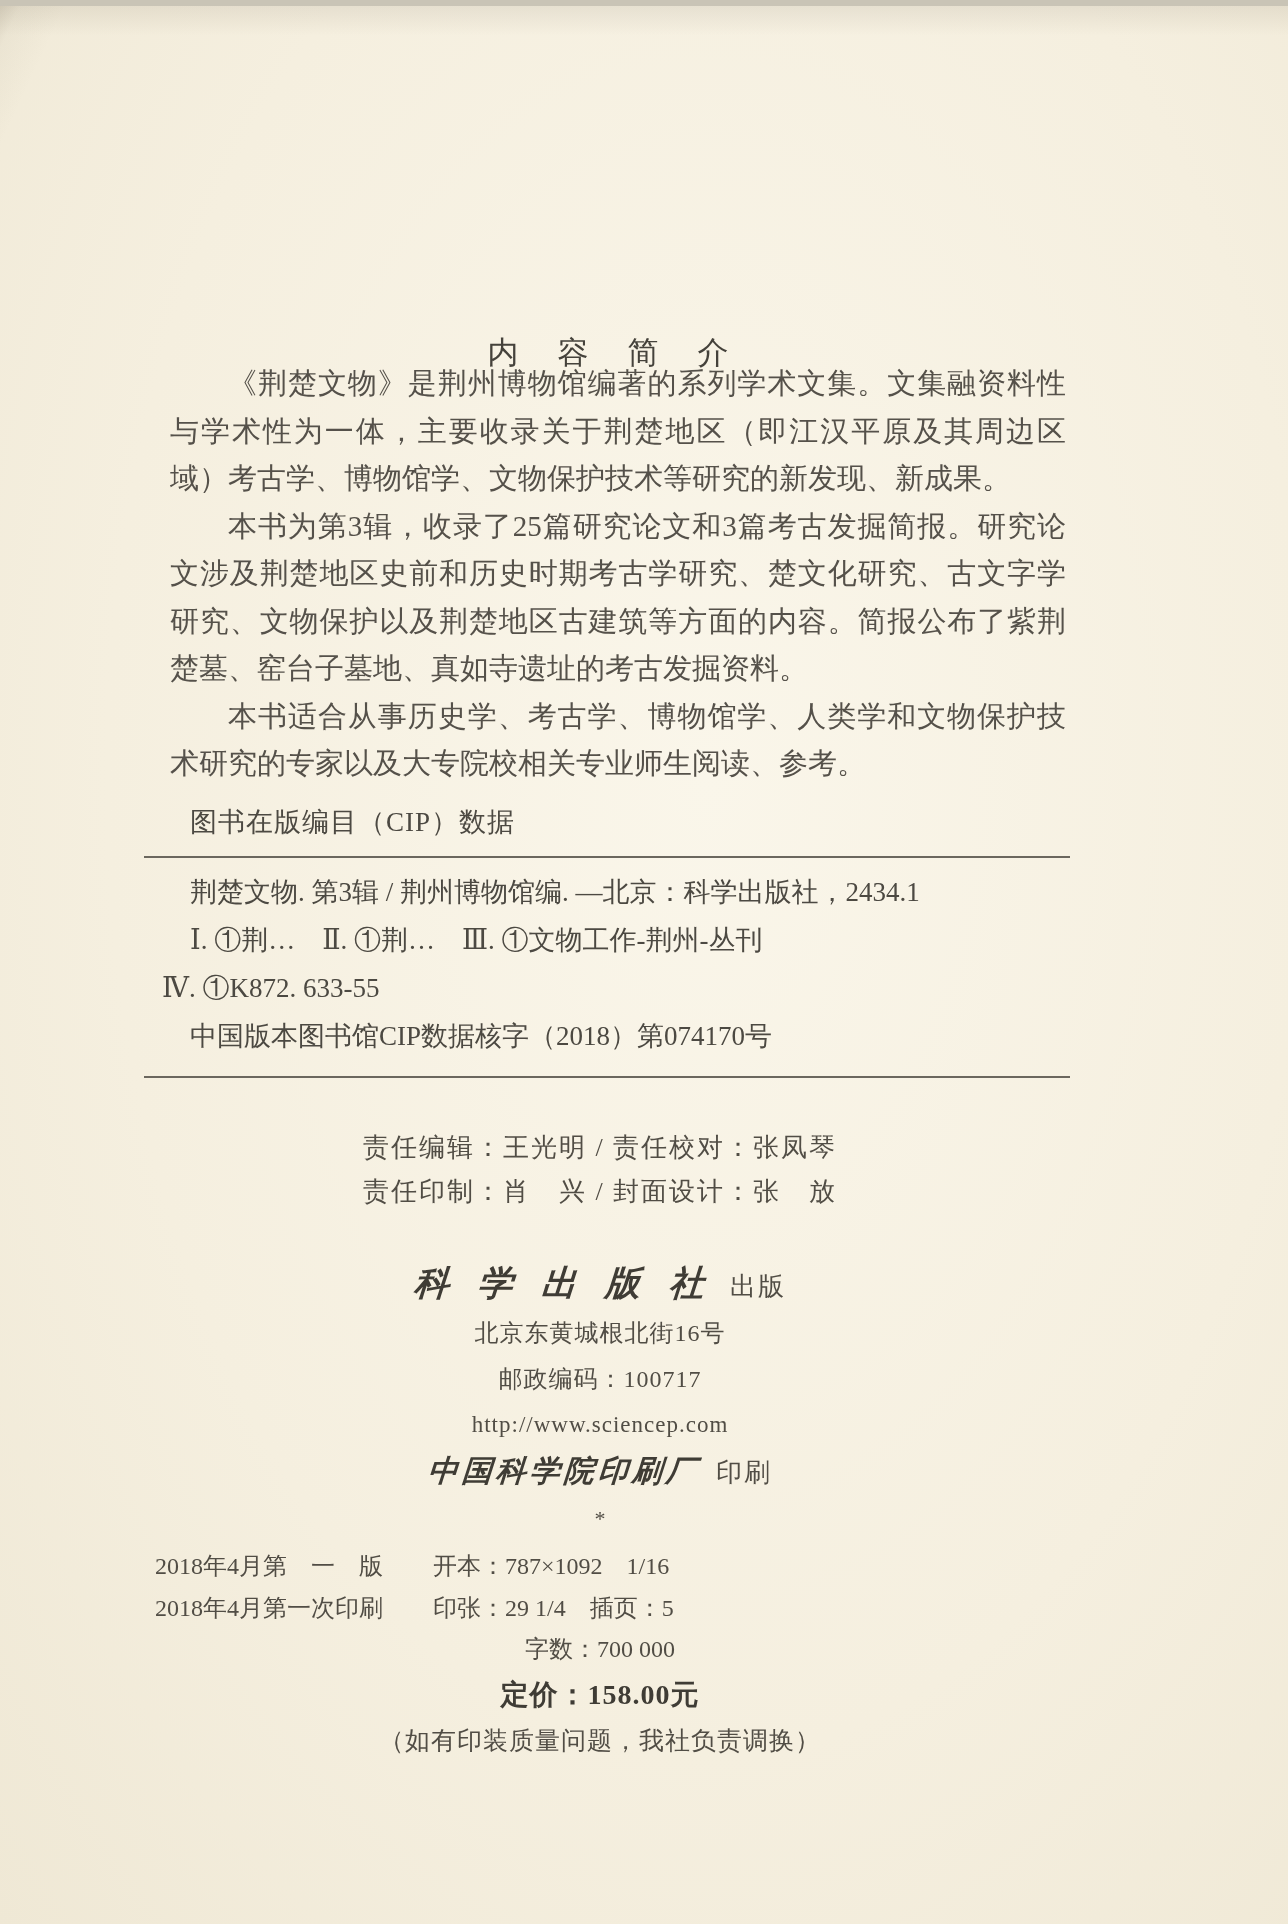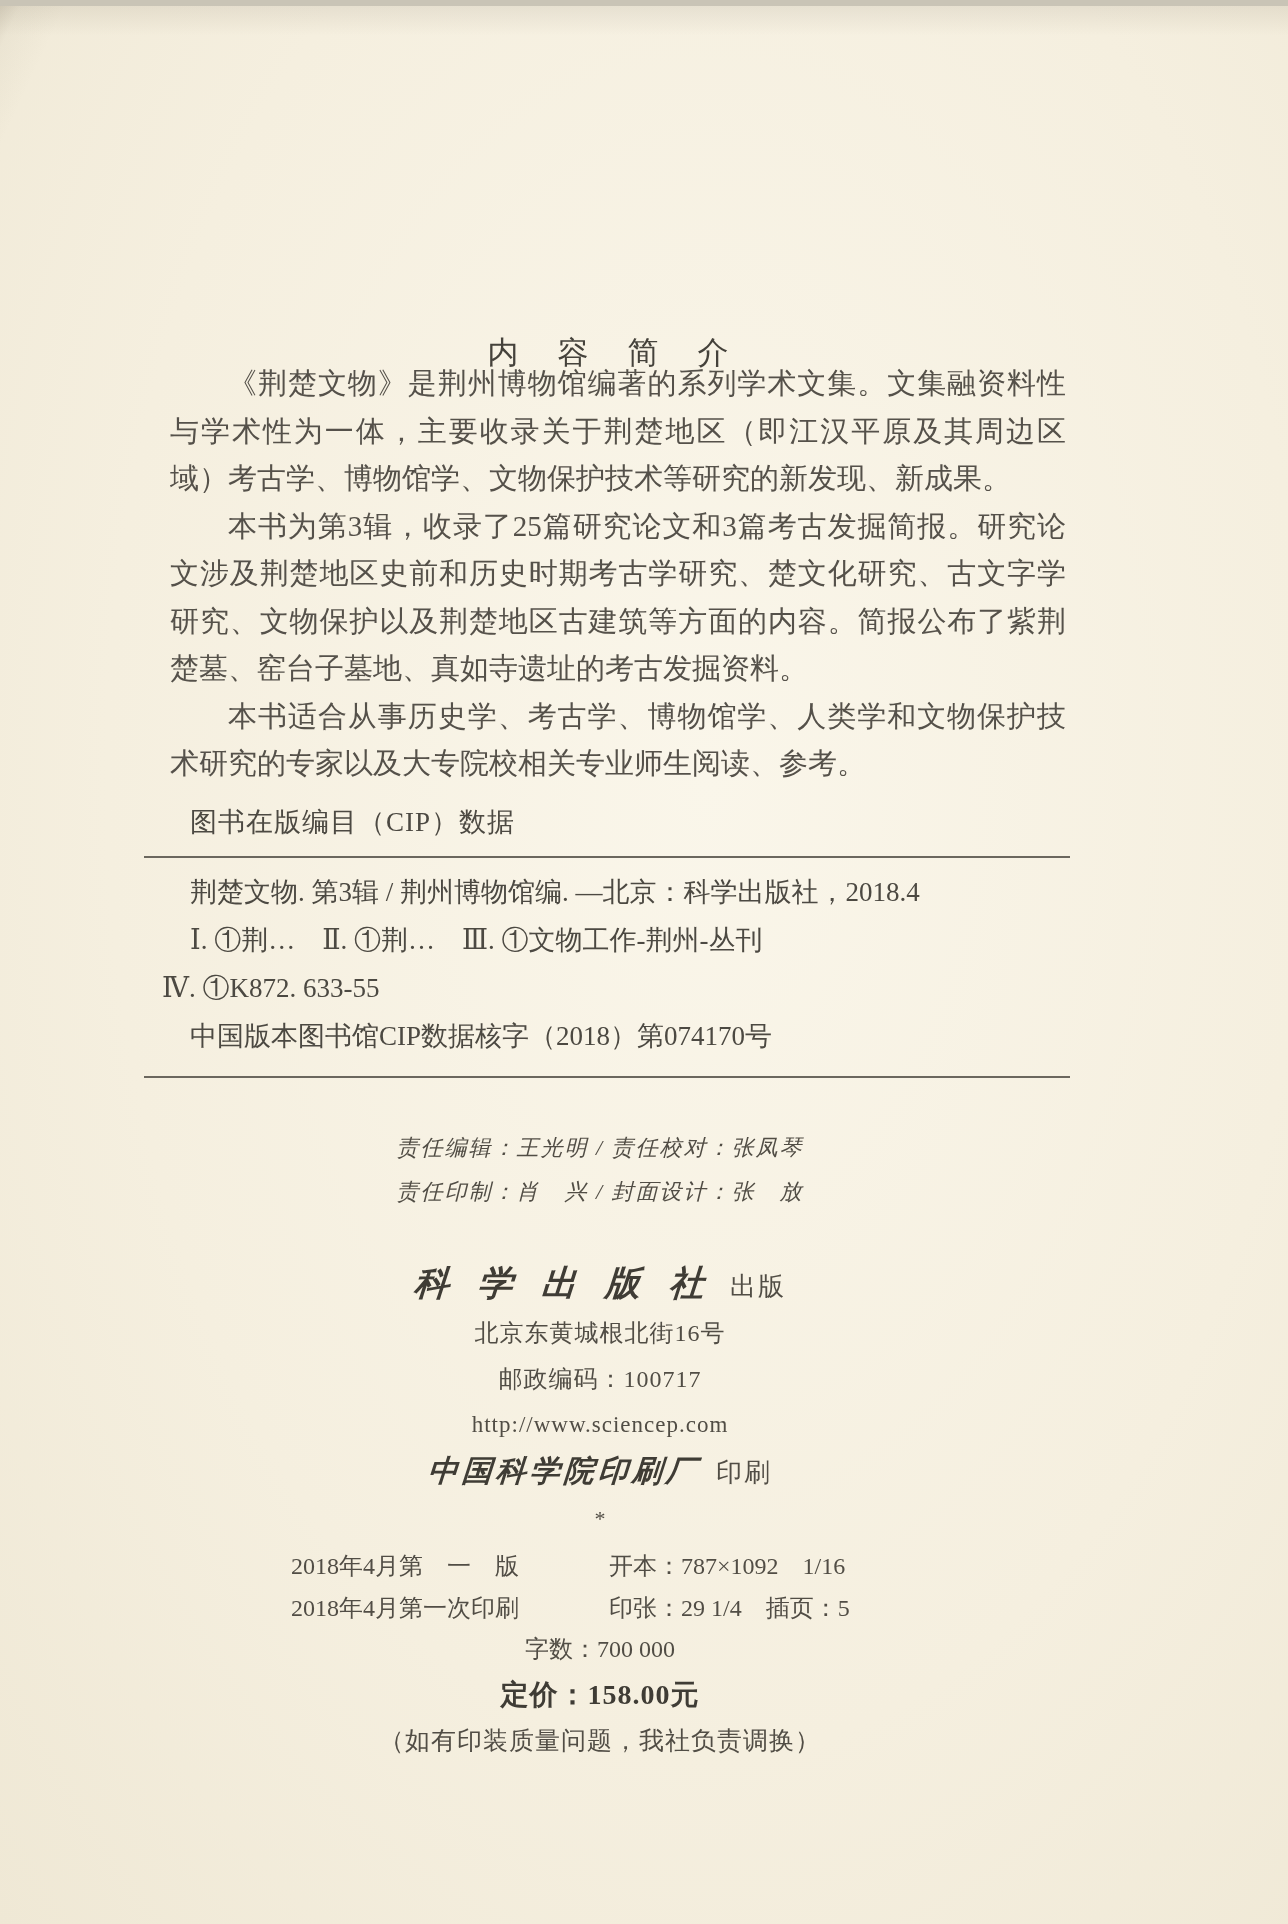--- a/index.html
+++ b/index.html
@@ -32,38 +32,38 @@
     font-size:27px;color:#4c4942;
   }
   .cip-header{padding-left:46px;letter-spacing:1px;}
   .cip-rule{border:none;border-top:2px solid #6b675e;margin:16px 0 0 0;height:0;}
   .cip-rule.bottom{margin-top:14px;border-top-width:2px;}
   .cip-lines{padding:10px 0 2px 46px;}
   .cip-line{margin:0;line-height:48px;white-space:nowrap;}
   .cip-line.outdent{margin-left:-28px;}
   .credits-block{
     position:absolute;top:1120px;left:155px;width:890px;
-    text-align:center;font-size:22px;font-style:italic;
+    text-align:center;font-size:26px;
     color:#514d45;line-height:44px;letter-spacing:2px;
   }
   .colophon{
     position:absolute;top:1262px;left:155px;width:890px;
     text-align:center;font-size:24px;color:#514d45;
   }
   .colophon .row{margin:0 0 14px 0;line-height:32px;}
   .brand{
     font-size:35px;font-weight:900;font-style:italic;
     letter-spacing:10px;color:#3f3c35;
     display:inline-block;transform:skewX(-4deg);
   }
   .brand-suffix{font-size:26px;font-style:normal;font-weight:400;letter-spacing:2px;margin-left:10px;display:inline-block;transform:none;}
   .printer-row .brand{font-size:30px;letter-spacing:4px;}
   .url-row{font-size:23px;letter-spacing:1px;}
   .star{font-size:22px;margin:10px 0 12px 0;}
-  .pair-row{display:flex;justify-content:center;gap:68px;line-height:34px;margin-bottom:8px;}
+  .pair-row{display:flex;justify-content:flex-start;gap:28px;line-height:34px;margin-bottom:8px;}
   .pair-row .cell-l{min-width:250px;text-align:left;}
   .pair-row .cell-r{min-width:300px;text-align:left;}
   .price-row{font-size:28px;font-weight:bold;color:#3f3c35;margin-top:12px;letter-spacing:1px;}
   .note-row{margin-top:24px;font-size:25px;letter-spacing:1px;}
   .addr-row,.post-row{letter-spacing:1px;}
 </style>
 </head>
 <body>
 
 <div class="page">
@@ -73,21 +73,21 @@
   <div class="intro-block">
     <p>《荆楚文物》是荆州博物馆编著的系列学术文集。文集融资料性与学术性为一体，主要收录关于荆楚地区（即江汉平原及其周边区域）考古学、博物馆学、文物保护技术等研究的新发现、新成果。</p>
     <p>本书为第3辑，收录了25篇研究论文和3篇考古发掘简报。研究论文涉及荆楚地区史前和历史时期考古学研究、楚文化研究、古文字学研究、文物保护以及荆楚地区古建筑等方面的内容。简报公布了紫荆楚墓、窑台子墓地、真如寺遗址的考古发掘资料。</p>
     <p>本书适合从事历史学、考古学、博物馆学、人类学和文物保护技术研究的专家以及大专院校相关专业师生阅读、参考。</p>
   </div>
 
   <div class="cip-block">
     <div class="cip-header">图书在版编目（CIP）数据</div>
     <hr class="cip-rule">
     <div class="cip-lines">
-      <p class="cip-line">荆楚文物. 第3辑 / 荆州博物馆编. —北京：科学出版社，2018.4</p>
+      <p class="cip-line">荆楚文物. 第3辑 / 荆州博物馆编. —北京：科学出版社，2434.1</p>
       <p class="cip-line">Ⅰ. ①荆…　Ⅱ. ①荆…　Ⅲ. ①文物工作-荆州-丛刊</p>
       <p class="cip-line outdent">Ⅳ. ①K872. 633-55</p>
       <p class="cip-line">中国版本图书馆CIP数据核字（2018）第074170号</p>
     </div>
     <hr class="cip-rule bottom">
   </div>
 
   <div class="credits-block">
     <div>责任编辑：王光明 / 责任校对：张凤琴</div>
     <div>责任印制：肖　兴 / 封面设计：张　放</div>

